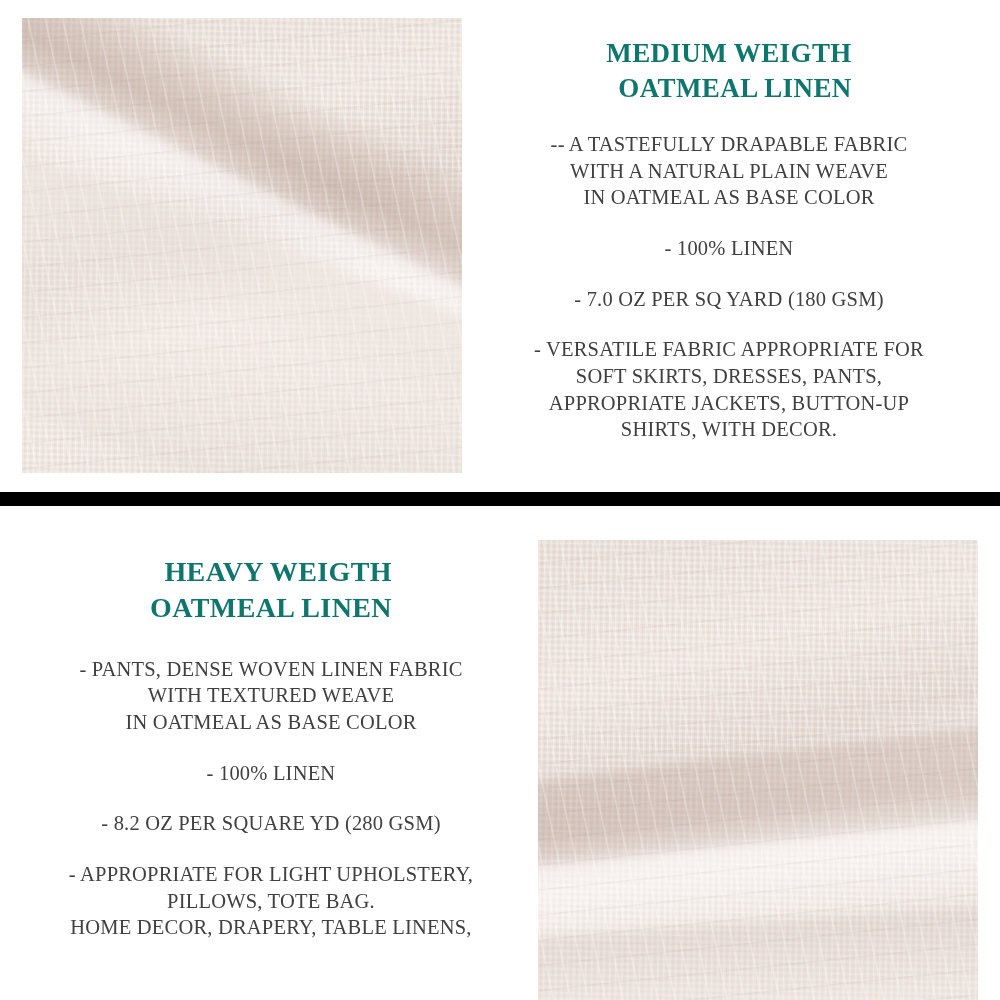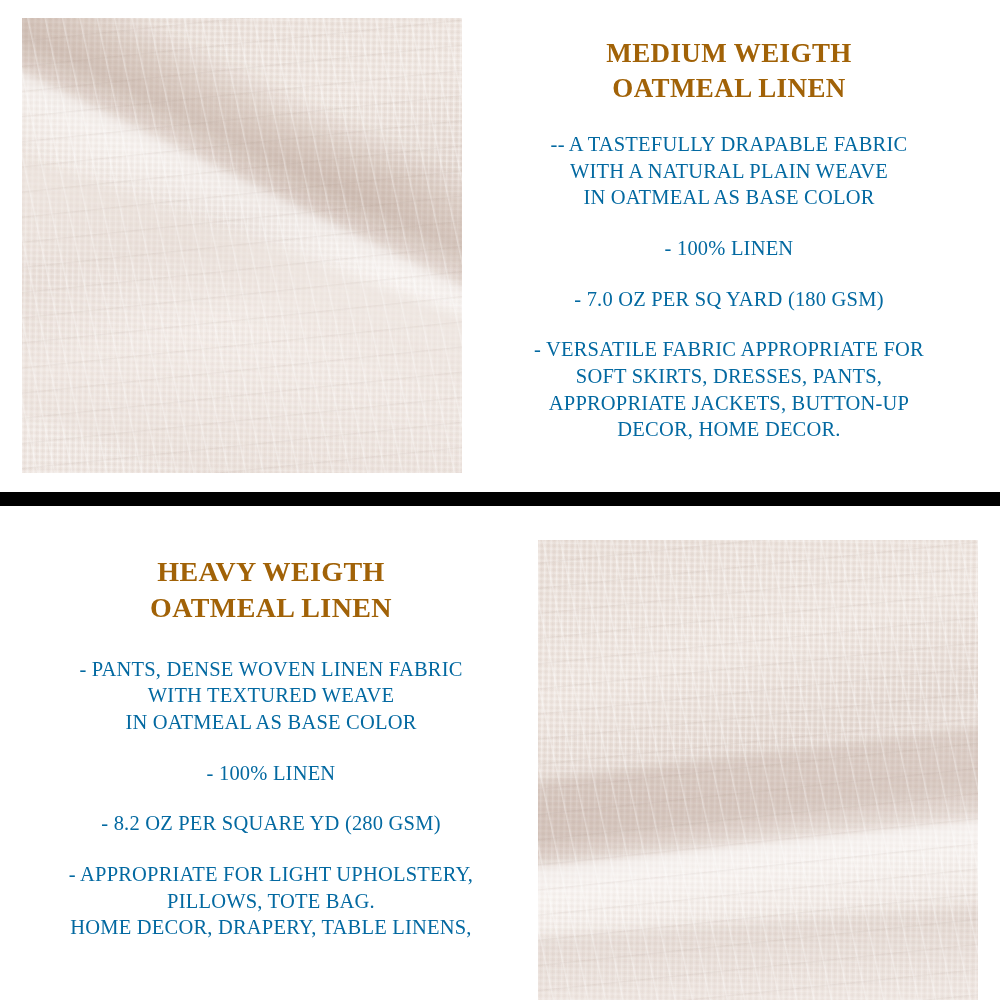--- a/index.html
+++ b/index.html
@@ -180,30 +180,31 @@
   }
   .text-col-bottom {
     padding: 48px 10px 0 14px;
   }
 
   .title {
     font-size: 27px;
     line-height: 1.28;
     letter-spacing: 0.4px;
     margin: 0 0 26px 0;
-    color: #a16207;
+    color: #0f766e;
+    text-align: right;
   }
   .title .ln { display: block; }
 
   .block {
     font-size: 20.5px;
     line-height: 1.30;
     letter-spacing: 0.2px;
     margin: 0 0 24px 0;
-    color: #0369a1;
+    color: #404040;
   }
   .block .ln { display: block; }
   .block:last-child { margin-bottom: 0; text-align: center; }
 
   .title-bottom { font-size: 28px; margin-bottom: 30px; }
   .block-bottom { font-size: 20.5px; }
 </style>
 </head>
 <body>
 
@@ -236,21 +237,21 @@
       </p>
 
       <p class="block">
         <span class="ln">- 7.0 OZ PER SQ YARD (180 GSM)</span>
       </p>
 
       <p class="block">
         <span class="ln">- VERSATILE FABRIC APPROPRIATE FOR</span>
         <span class="ln">SOFT SKIRTS, DRESSES, PANTS,</span>
         <span class="ln">APPROPRIATE JACKETS, BUTTON-UP</span>
-        <span class="ln">DECOR, HOME DECOR.</span>
+        <span class="ln">SHIRTS, WITH DECOR.</span>
       </p>
     </div>
   </div>
 
   <div class="divider"></div>
 
   <div class="panel panel-bottom">
 
     <div class="text-col text-col-bottom">
       <h1 class="title title-bottom">

